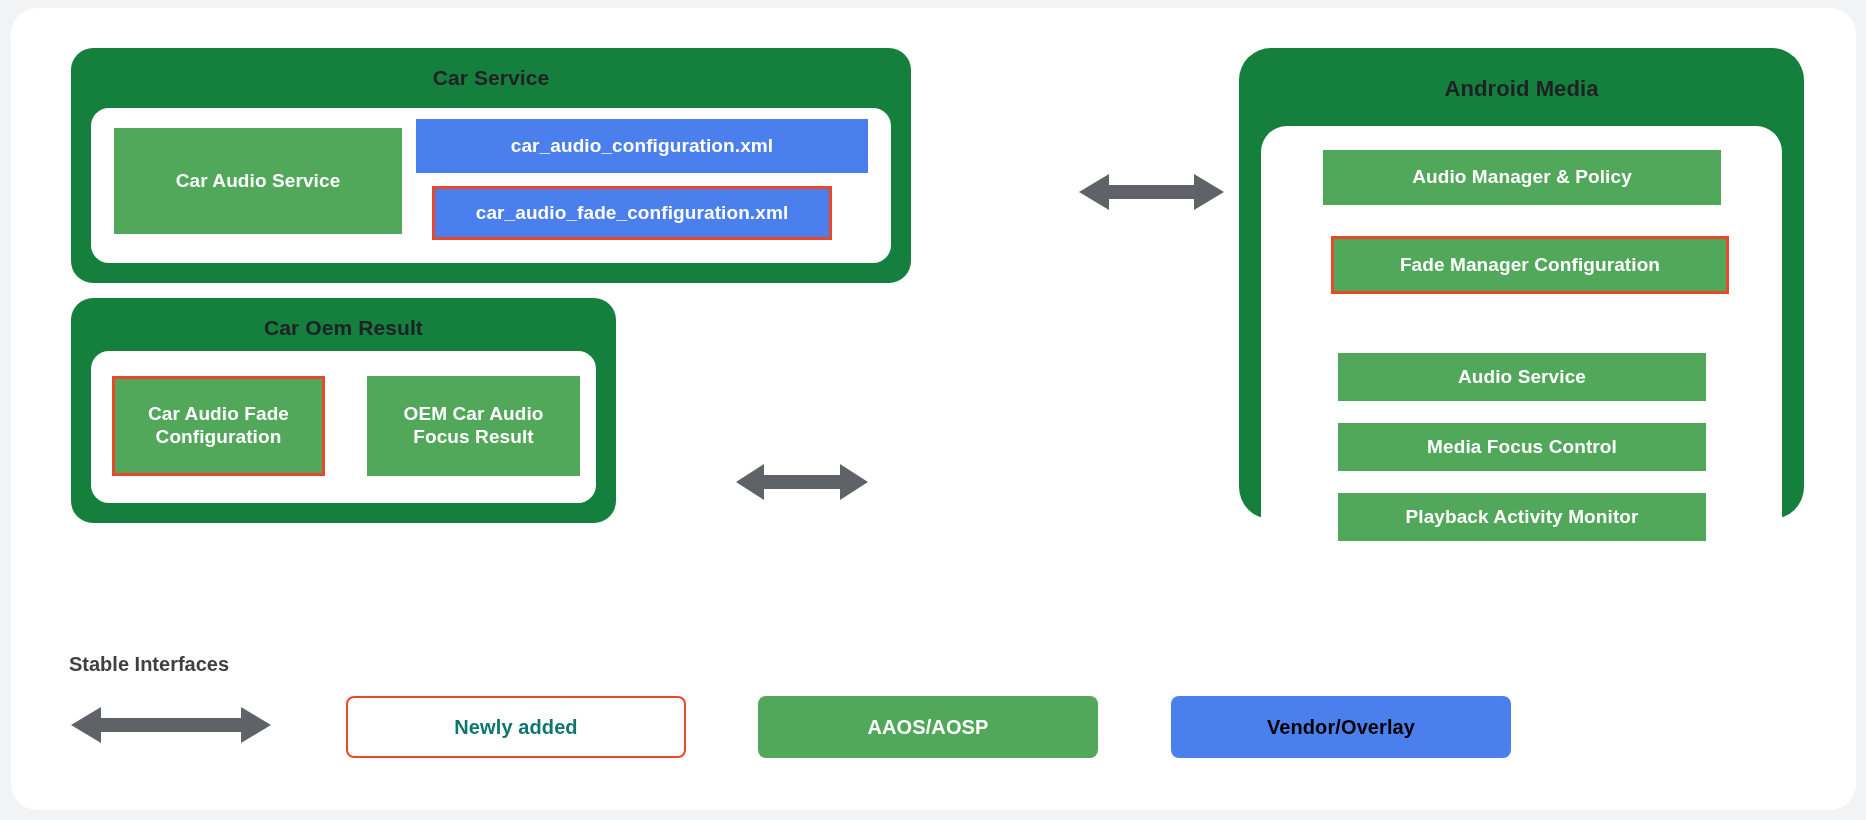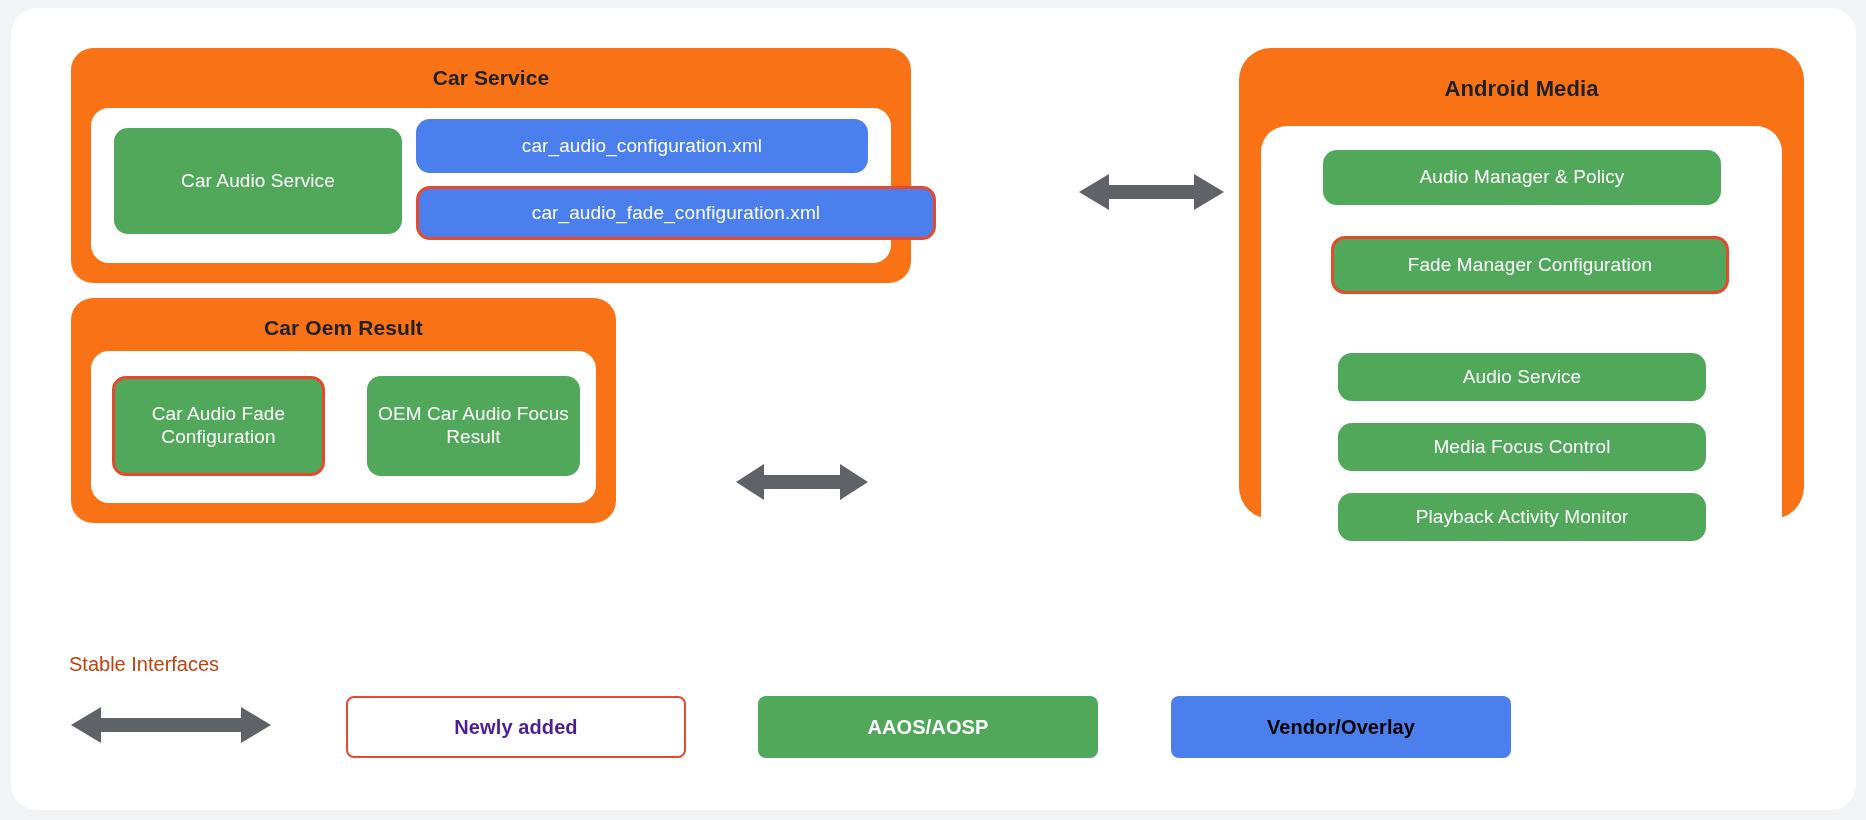--- a/index.html
+++ b/index.html
@@ -17,101 +17,101 @@
     position: absolute;
     left: 11px;  top: 8px;
     width: 1845px; height: 802px;
     background: #FFFFFF;
     border-radius: 26px;
   }
 
   
   .group {
     position: absolute;
-    background: #f97316;
+    background: #15803d;
     border-radius: 22px;
   }
   .group-title {
     position: absolute;
     left: 0; right: 0;
     text-align: center;
     font-size: 21px;
     font-weight: 700;
     color: #202124;
     letter-spacing: .1px;
   }
   .inner {
     position: absolute;
     background: #FFFFFF;
     border-radius: 18px;
   }
 
   
   .node {
     position: absolute;
-    border-radius: 14px;
+    border-radius: 0;
     display: flex;
     align-items: center;
     justify-content: center;
     text-align: center;
     font-size: 19px;
-    font-weight: 400;
+    font-weight: 700;
     color: #FFFFFF;
     line-height: 1.2;
     padding: 0 8px;
     letter-spacing: .1px;
   }
   .node.green { background: #52A85A; }
   .node.blue  { background: #4C7FEE; }
   .node.newly { border: 3px solid #E8482B; }
 
   
   .arrow { position: absolute; }
   .arrow svg { display: block; }
 
   
   .legend-label {
     position: absolute;
     font-size: 20px;
-    font-weight: 400;
-    color: #c2410c;
+    font-weight: 700;
+    color: #404040;
   }
   .legend-box {
     position: absolute;
     border-radius: 8px;
     display: flex;
     align-items: center;
     justify-content: center;
     font-size: 20px;
     font-weight: 700;
     letter-spacing: .1px;
   }
   .legend-box.outline {
     background: #FFFFFF;
     border: 2.5px solid #E8482B;
-    color: #4c1d95;
+    color: #0f766e;
   }
   .legend-box.green { background: #52A85A; color: #FFFFFF; }
   .legend-box.blue  { background: #4C7FEE; color: #000000; }
 </style>
 </head>
 <body>
 
 <div class="card">
 
   <div class="group" style="left:60px; top:40px; width:840px; height:235px;">
     <div class="group-title" style="top:18px;">Car Service</div>
 
     <div class="inner" style="left:20px; top:60px; width:800px; height:155px;"></div>
 
     <div class="node green" style="left:43px; top:80px; width:288px; height:106px;">Car Audio Service</div>
 
     <div class="node blue" style="left:345px; top:71px; width:452px; height:54px;">car_audio_configuration.xml</div>
 
-    <div class="node blue newly" style="left:345px; top:138px; width:520px; height:54px;">car_audio_fade_configuration.xml</div>
+    <div class="node blue newly" style="left:361px; top:138px; width:400px; height:54px;">car_audio_fade_configuration.xml</div>
   </div>
 
   <div class="group" style="left:60px; top:290px; width:545px; height:225px;">
     <div class="group-title" style="top:18px;">Car Oem Result</div>
 
     <div class="inner" style="left:20px; top:53px; width:505px; height:152px;"></div>
 
     <div class="node green newly" style="left:41px; top:78px; width:213px; height:100px;">Car Audio Fade Configuration</div>
 
     <div class="node green" style="left:296px; top:78px; width:213px; height:100px;">OEM Car Audio Focus Result</div>

